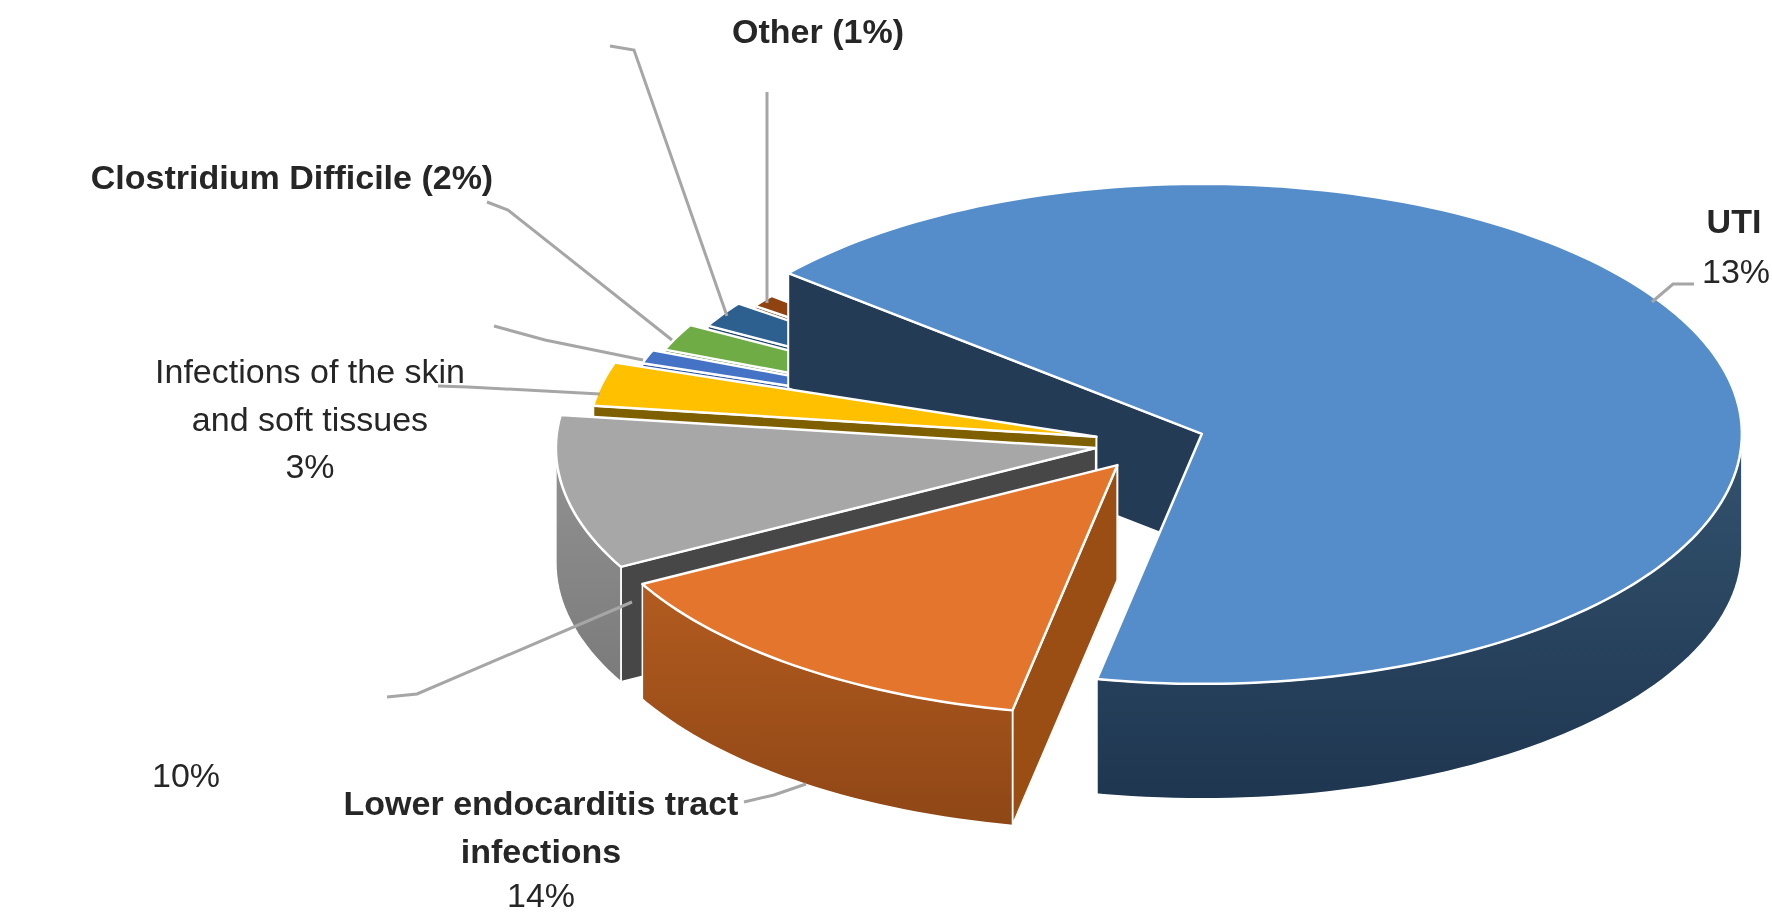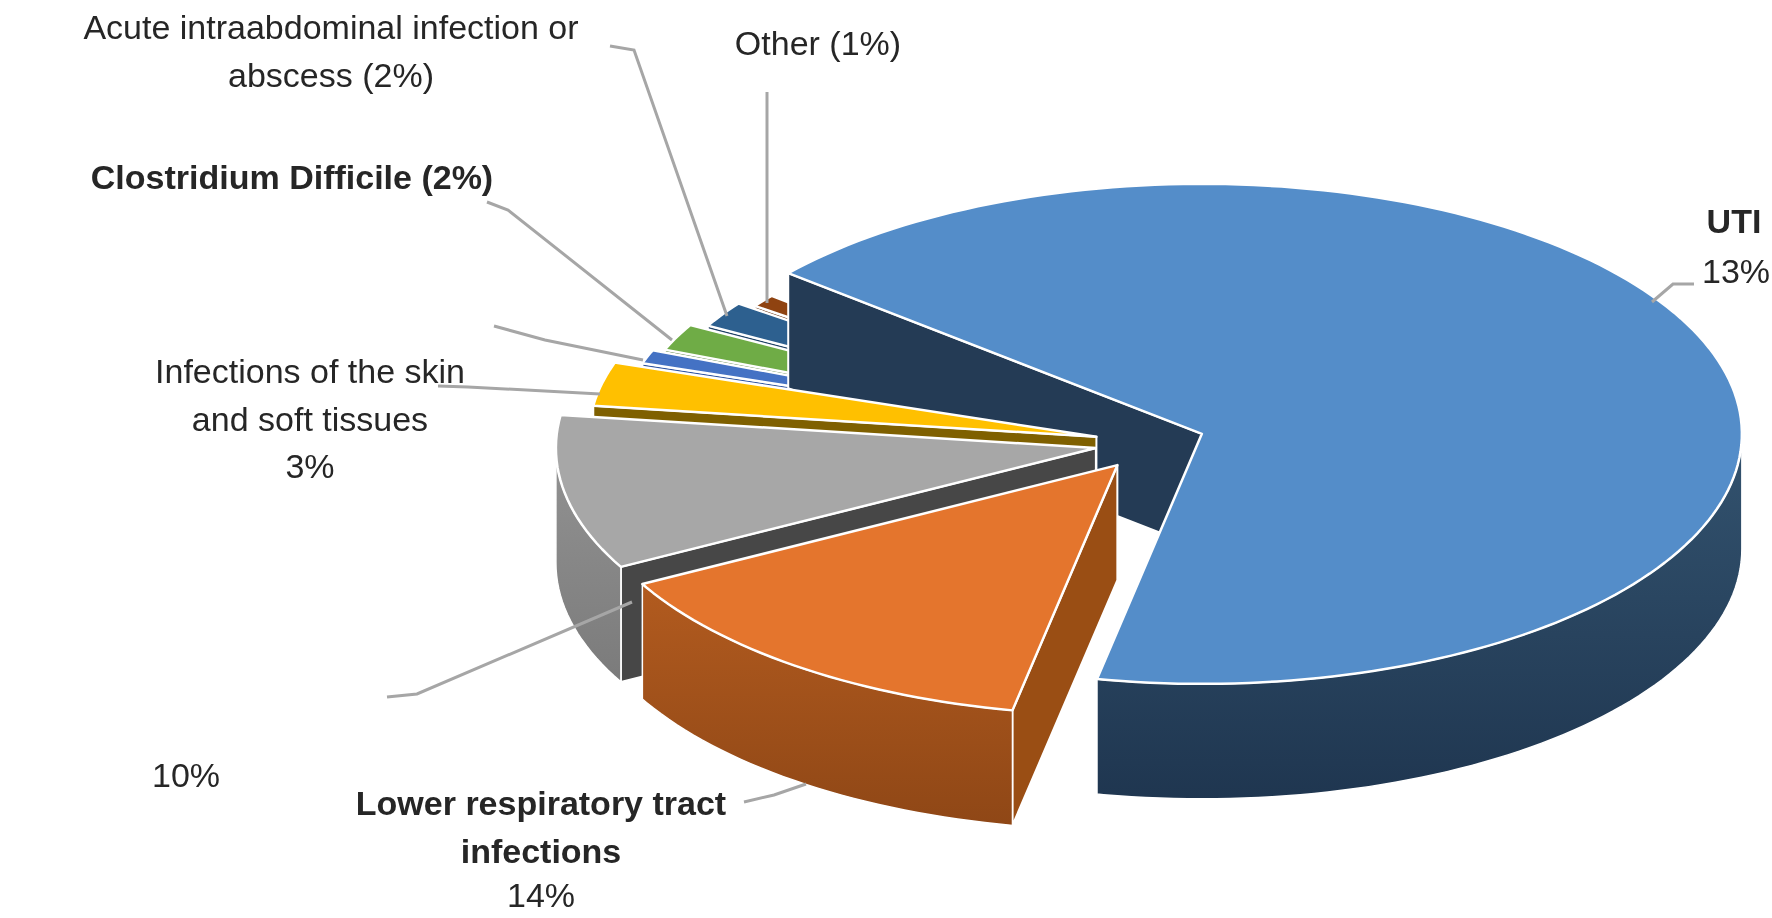--- a/index.html
+++ b/index.html
@@ -15,21 +15,21 @@
     transform:translateX(-50%);
     text-align:center;
     white-space:pre-line;
     font-size:34px;
     line-height:1.4;
     color:#262626;
   }
   .lbl.bold{font-weight:bold;text-align:center;}
   
   #label-acute      {left:331px;  top:4px;}
-  #label-other      {left:818px;  top:20px;}
+  #label-other      {left:818px;  top:8px;font-weight:bold;}
   #label-cdiff      {left:292px;  top:154px;font-weight:bold;}
   #label-endo       {left:276px;  top:294px;}
   #label-skin       {left:264px;  top:348px;margin-left:46px;}
   #label-upper-name {left:190px;  top:652px;}
   #label-upper-value{left:186px;  top:752px;}
   #label-lower-name {left:541px;  top:780px;}
   #label-lower-value{left:541px;  top:872px;}
   #label-uti-name   {left:1734px; top:198px;}
   #label-uti-value  {left:1736px; top:248px;}
 </style>
@@ -94,26 +94,24 @@
       <polyline points="1694,284 1673,284 1652,302" fill="none" stroke="#A6A6A6" stroke-width="3"></polyline>
       <polyline points="744,802 774,795 806,784" fill="none" stroke="#A6A6A6" stroke-width="3"></polyline>
       <polyline points="387,697 417,694 632,602" fill="none" stroke="#A6A6A6" stroke-width="3"></polyline>
       <polyline points="438,386 468,387 600,394" fill="none" stroke="#A6A6A6" stroke-width="3"></polyline>
       <polyline points="494,326 545,340 643,360" fill="none" stroke="#A6A6A6" stroke-width="3"></polyline>
       <polyline points="487,202 508,210 672,340" fill="none" stroke="#A6A6A6" stroke-width="3"></polyline>
       <polyline points="610,46 634,50 727,316" fill="none" stroke="#A6A6A6" stroke-width="3"></polyline>
       <polyline points="767,92 767,303" fill="none" stroke="#A6A6A6" stroke-width="3"></polyline>
     </svg>
 
-  <div class="lbl" id="label-acute">Acute intraabdominal infection or
-abscess (2%)</div>
   <div class="lbl" id="label-other">Other (1%)</div>
   <div class="lbl" id="label-cdiff">Clostridium Difficile (2%)</div>
   <div class="lbl" id="label-skin">Infections of the skin
 and soft tissues
 3%</div>
   <div class="lbl" id="label-upper-value">10%</div>
-  <div class="lbl bold" id="label-lower-name">Lower respiratory tract
+  <div class="lbl bold" id="label-lower-name">Lower endocarditis tract
 infections</div>
   <div class="lbl" id="label-lower-value">14%</div>
   <div class="lbl bold" id="label-uti-name">UTI</div>
   <div class="lbl" id="label-uti-value">13%</div>
 </div>
 
 </body></html>

